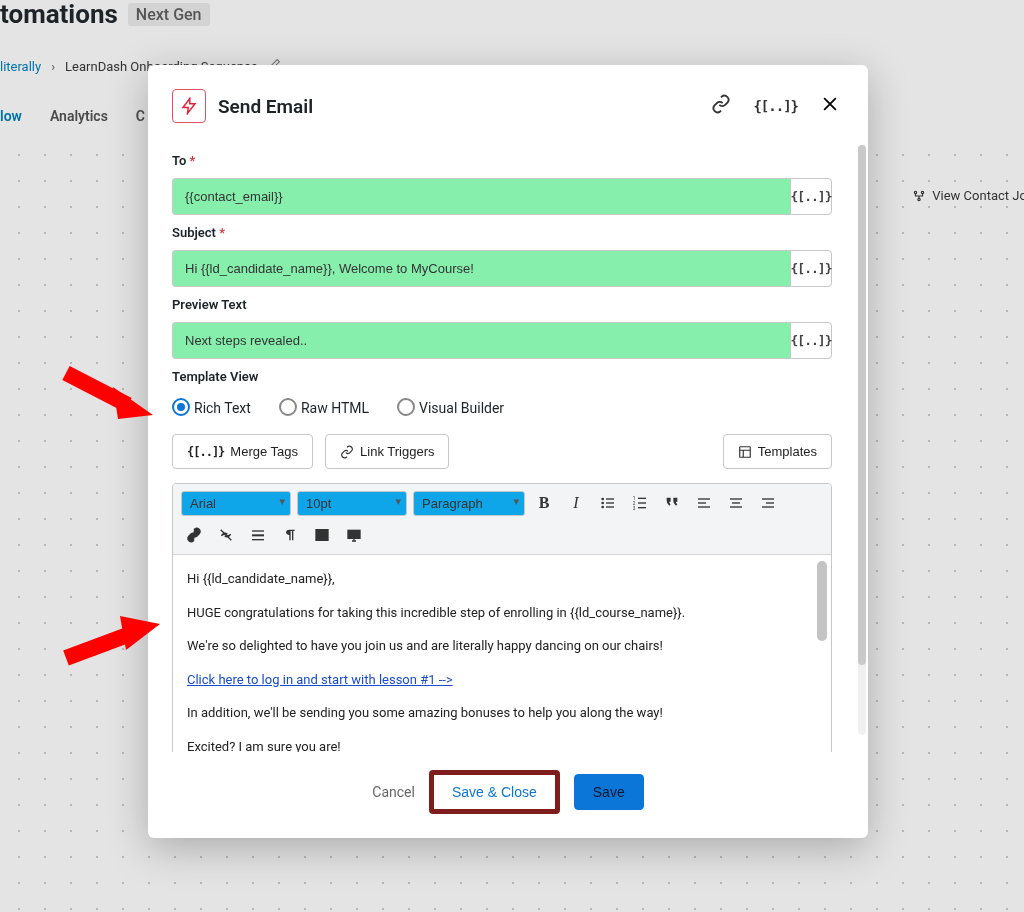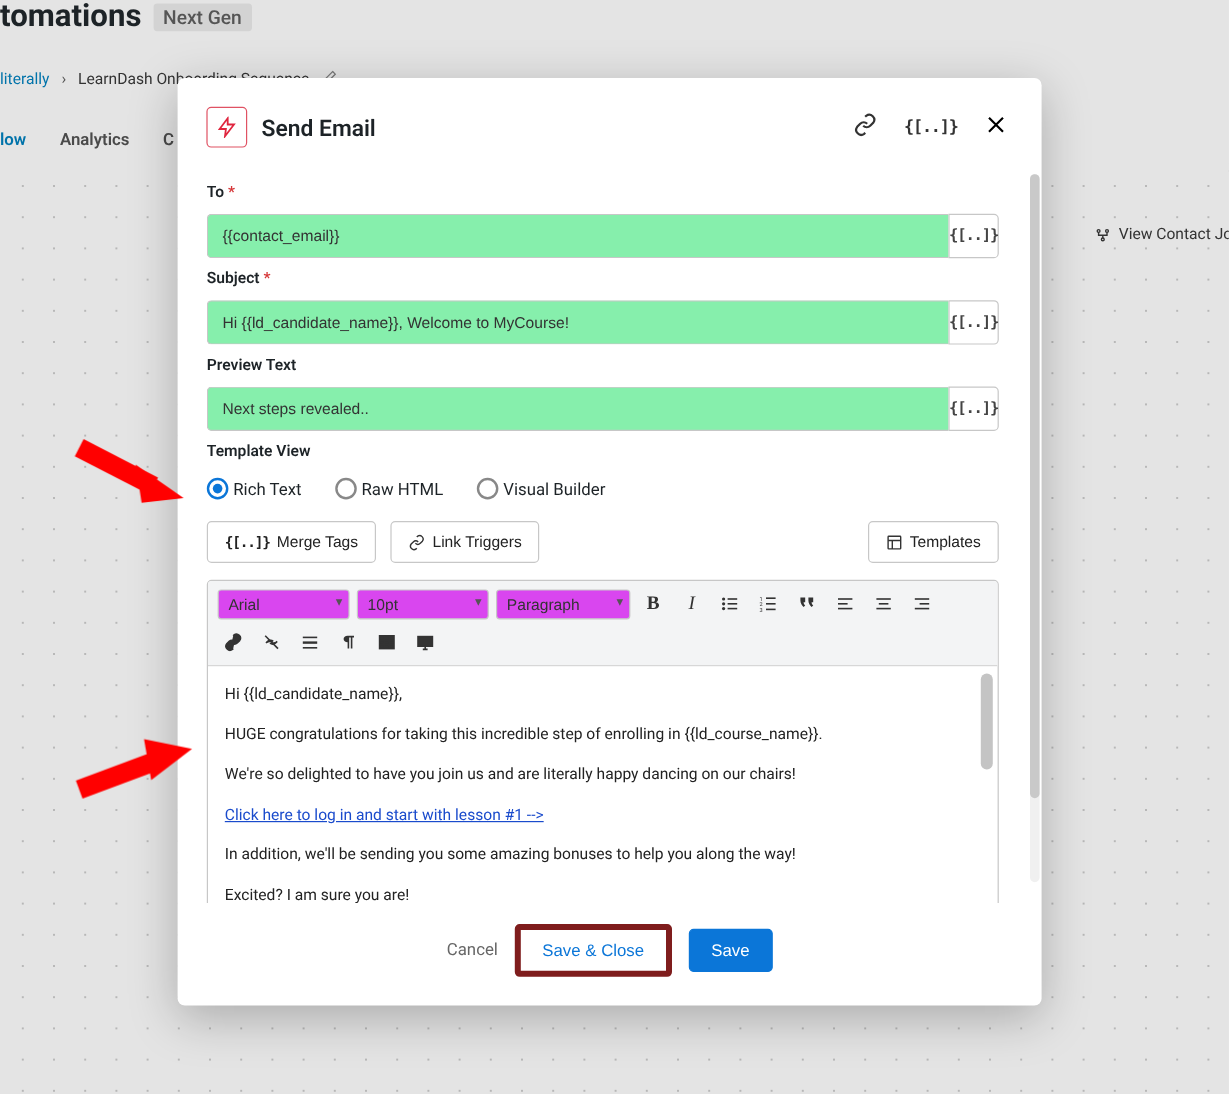--- a/index.html
+++ b/index.html
@@ -143,21 +143,21 @@
     border:1px solid #c7c7c7; border-radius:4px; margin-top:14px;
     overflow:hidden;
   }
   .toolbar {
     background:#f3f4f5; border-bottom:1px solid #d7d7d7;
     padding:6px 8px;
   }
   .tb-row { display:flex; align-items:center; gap:6px; flex-wrap:wrap; }
   .tb-row + .tb-row { margin-top:6px; }
   .tb-select {
-    border:1px solid #c7c7c7; background:#d946ef; border-radius:3px;
+    border:1px solid #c7c7c7; background:#0ea5e9; border-radius:3px;
     font-size:13px; padding:4px 20px 4px 8px; color:#333;
     appearance:none; position:relative; cursor:pointer;
   }
   .sel-wrap { position:relative; display:inline-block; }
   .sel-wrap::after {
     content:"▾"; position:absolute; right:6px; top:4px; font-size:11px; color:#555; pointer-events:none;
   }
   .sel-font { width:110px; }
   .sel-size { width:110px; }
   .sel-para { width:112px; }
@@ -182,21 +182,21 @@
 
   .modal-footer {
     display:flex; justify-content:center; align-items:center; gap:14px;
     padding:18px 28px 24px;
   }
   .foot-cancel { color:#666; font-size:14px; cursor:pointer; }
   .foot-btn {
     border-radius:4px; font-size:14px; padding:9px 18px; font-weight:500; cursor:pointer;
   }
   .foot-outline { border:5px solid #7f1d1d; color:#0b76d8; background:#fff; }
-  .foot-primary { border:1px solid #0b76d8; background:#0b76d8; color:#ffffff; }
+  .foot-primary { border:1px solid #0b76d8; background:#0b76d8; color:#0f172a; }
 
   
   .arrow {
     position:absolute; z-index:50;
   }
   .arrow svg { display:block; }
 </style>
 </head>
 <body>
 

